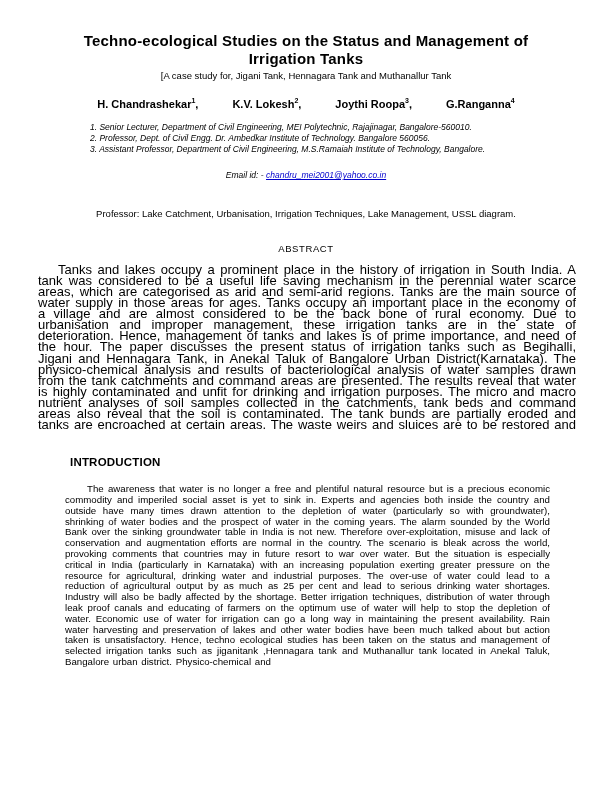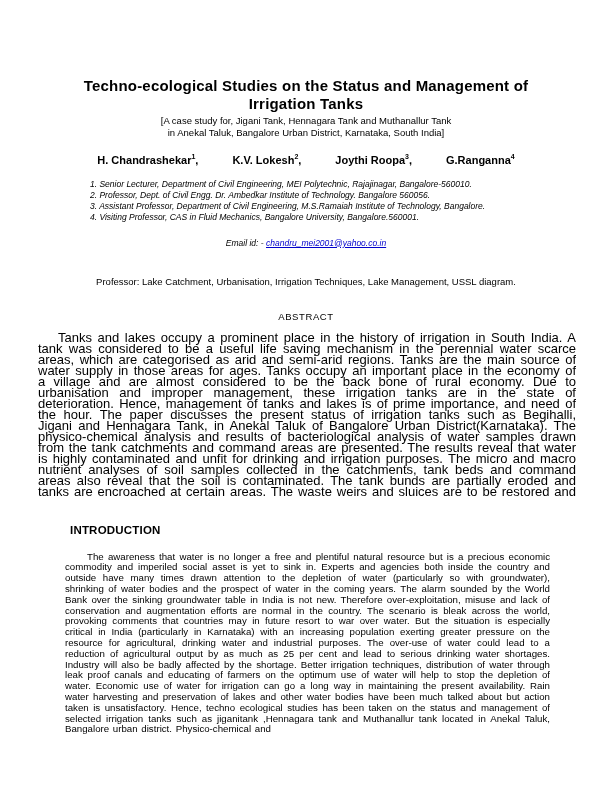--- a/index.html
+++ b/index.html
@@ -5,21 +5,21 @@
   * { margin: 0; padding: 0; box-sizing: border-box; }
   html, body { background: #ffffff; }
   body {
     width: 612px; height: 792px;
     font-family: "Liberation Sans", "DejaVu Sans", sans-serif;
     color: #000000;
     overflow: hidden;
   }
   .page {
     width: 612px; height: 792px;
-    padding-top: 77px;
+    padding-top: 32px;
     background: #ffffff;
     position: relative;
   }
   .title {
     text-align: center;
     font-size: 15px; line-height: 18px;
     font-weight: bold;
     letter-spacing: 0.2px;
   }
   .subtitle {
@@ -94,35 +94,33 @@
 
 <div class="page">
 
   <div class="title">
     <div>Techno-ecological Studies on the Status and Management of</div>
     <div>Irrigation Tanks</div>
   </div>
 
   <div class="subtitle">
     <div>[A case study for, Jigani Tank, Hennagara Tank and Muthanallur Tank</div>
-    <div>in Anekal Taluk, Bangalore Urban District, Karnataka, South India]</div>
   </div>
 
   <div class="authors">
     <span class="author"><span>H. Chandrashekar</span><sup>1</sup><span>,</span></span>
     <span class="author"><span>K.V. Lokesh</span><sup>2</sup><span>,</span></span>
     <span class="author"><span>Joythi Roopa</span><sup>3</sup><span>,</span></span>
     <span class="author"><span>G.Ranganna</span><sup>4</sup><span></span></span>
   </div>
 
   <div class="affiliations">
     <div>1. Senior Lecturer, Department of Civil Engineering, MEI Polytechnic, Rajajinagar, Bangalore-560010.</div>
     <div>2. Professor, Dept. of Civil Engg.  Dr. Ambedkar Institute of Technology. Bangalore 560056.</div>
     <div>3. Assistant Professor, Department of Civil Engineering, M.S.Ramaiah Institute of Technology, Bangalore.</div>
-    <div>4. Visiting Professor, CAS in Fluid  Mechanics, Bangalore University, Bangalore.560001.</div>
   </div>
 
   <div class="email-line">
     <span>Email id: -</span>
     <span class="email-link">chandru_mei2001@yahoo.co.in</span>
   </div>
 
   <div class="keywords">Professor: Lake Catchment, Urbanisation, Irrigation Techniques, Lake Management, USSL diagram.</div>
 
   <div class="abstract-heading">ABSTRACT</div>

